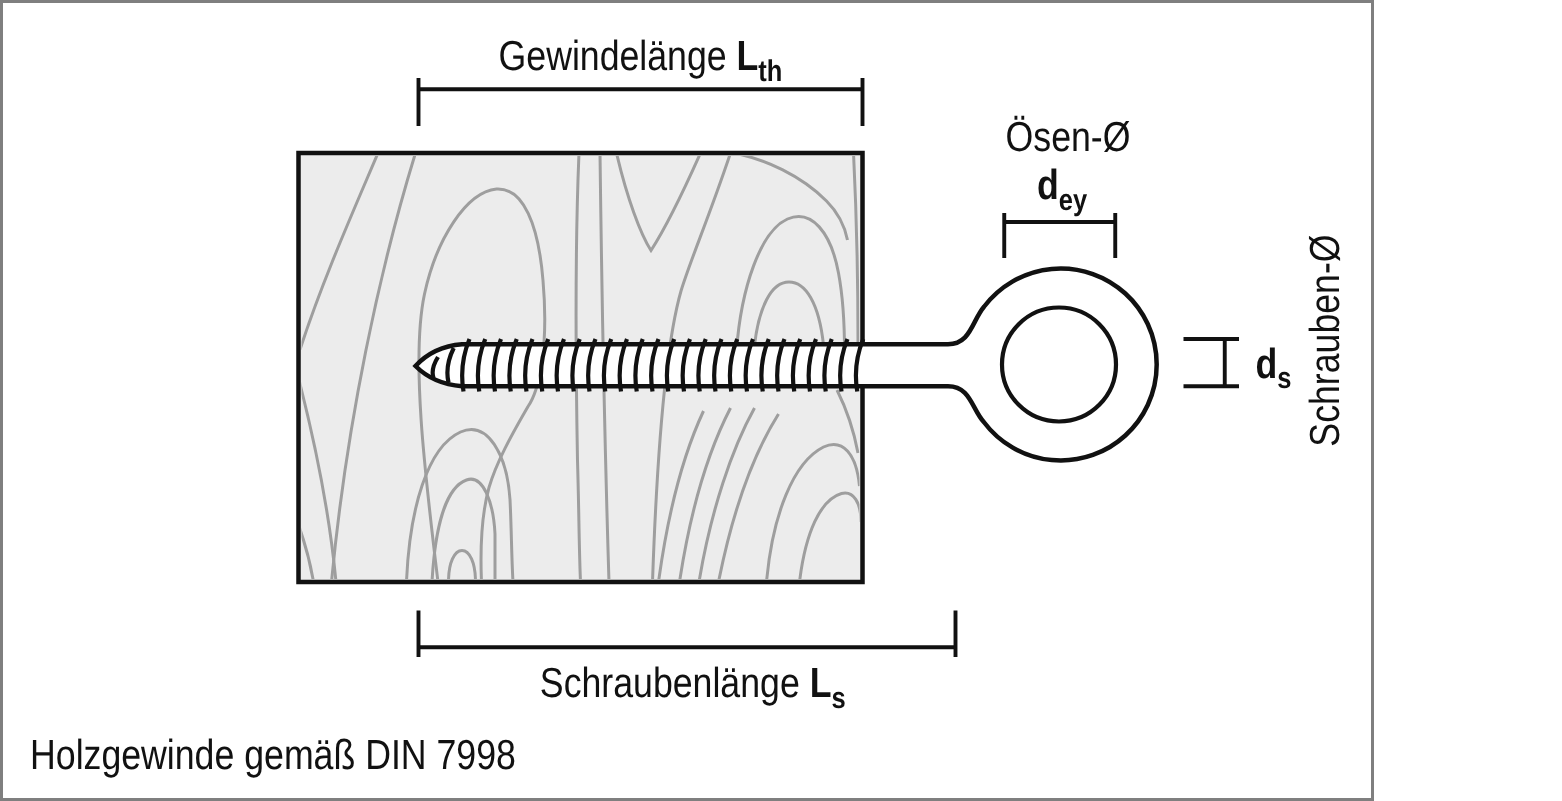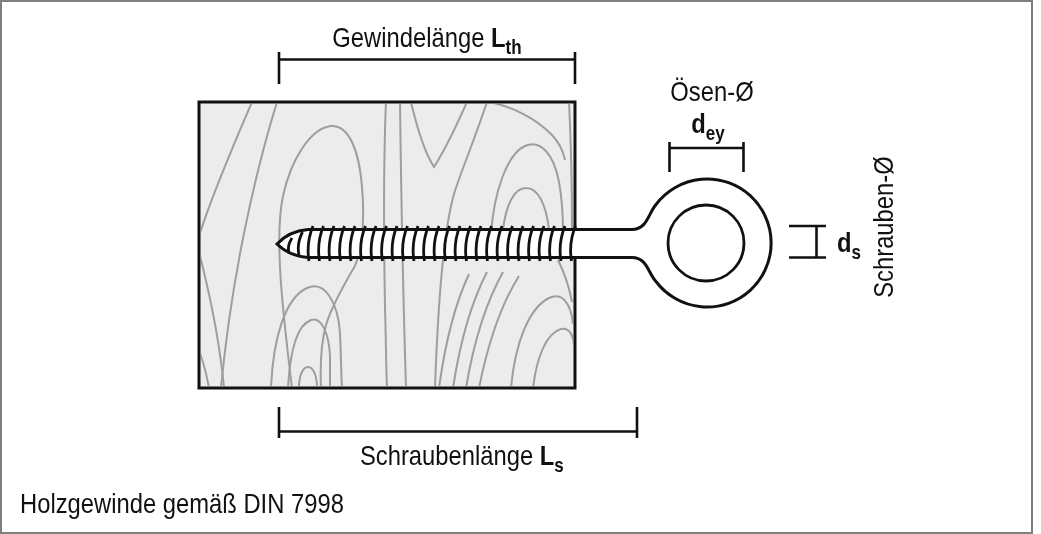--- a/index.html
+++ b/index.html
@@ -1,18 +1,18 @@
 <!DOCTYPE html>
 <html><head>
 <meta charset="utf-8">
 <style>
   html,body{margin:0;padding:0;background:#fff;}
   .frame{
     position:relative;
-    width:1033px;height:534px;
+    width:916px;height:534px;
     box-sizing:border-box;
     background:#ffffff;
     border:2px solid #7f7f7f;
     overflow:hidden;
     font-family:"Liberation Sans", sans-serif;
   }
   svg{position:absolute;left:0;top:0;display:block;}
   .lbl{font-family:"Liberation Sans", sans-serif;font-size:28px;fill:#111;}
   .b{font-weight:bold;}
   .sub{font-size:20px;font-weight:bold;}

